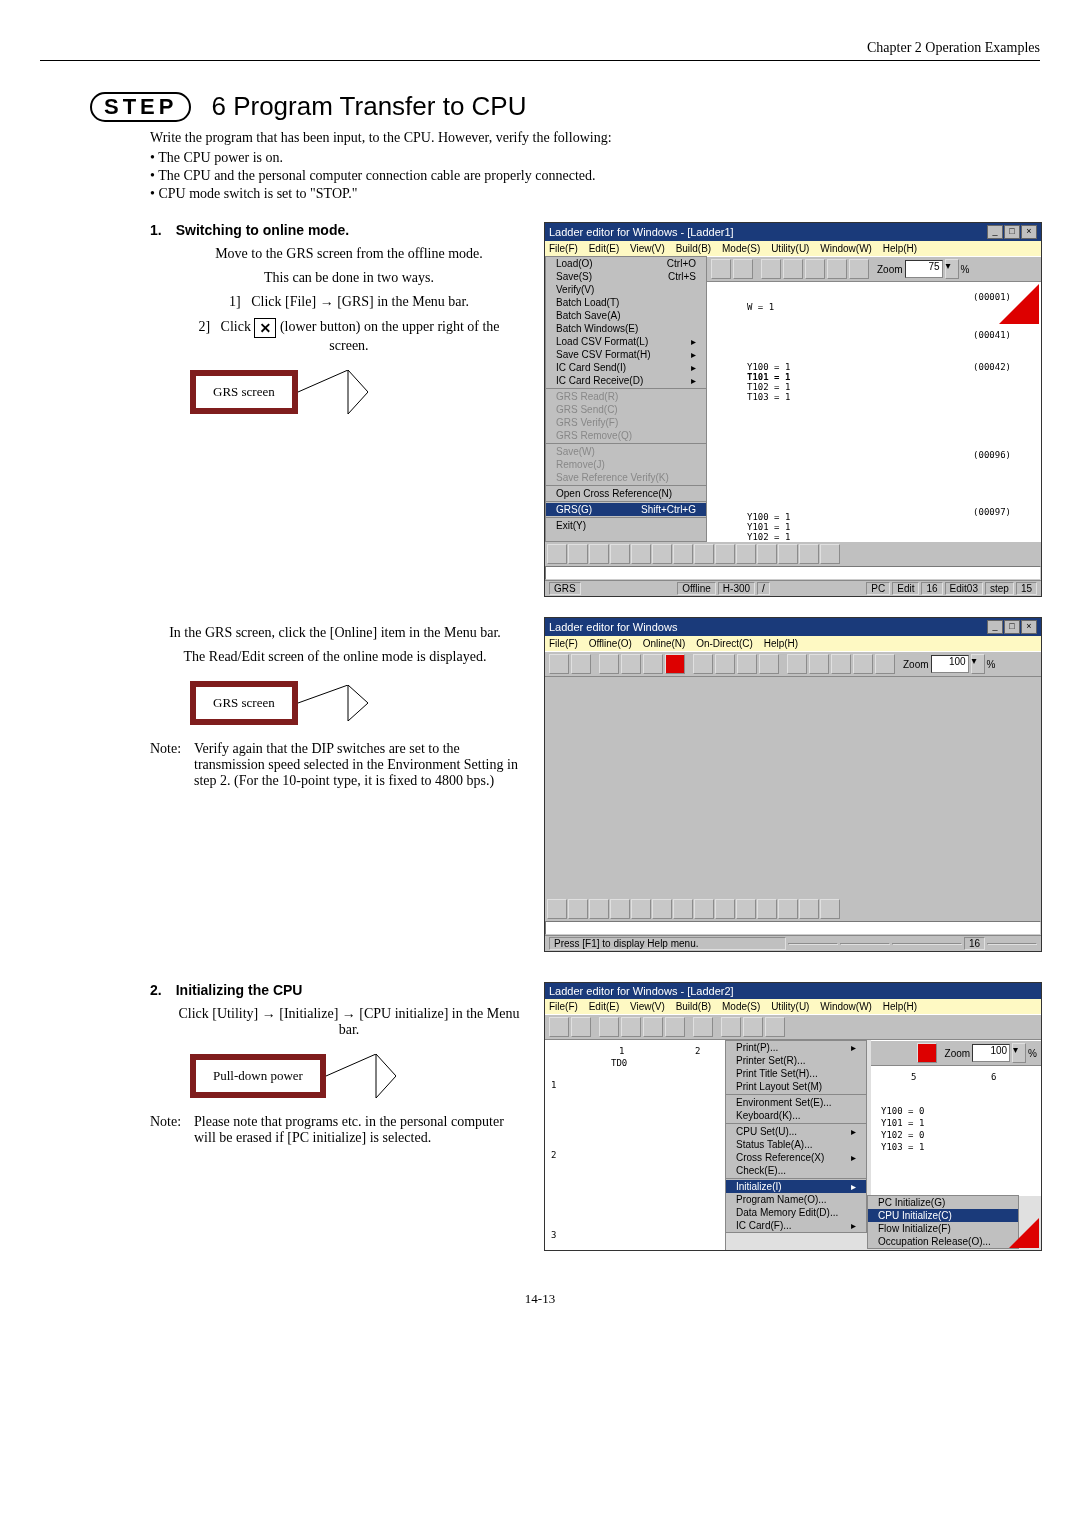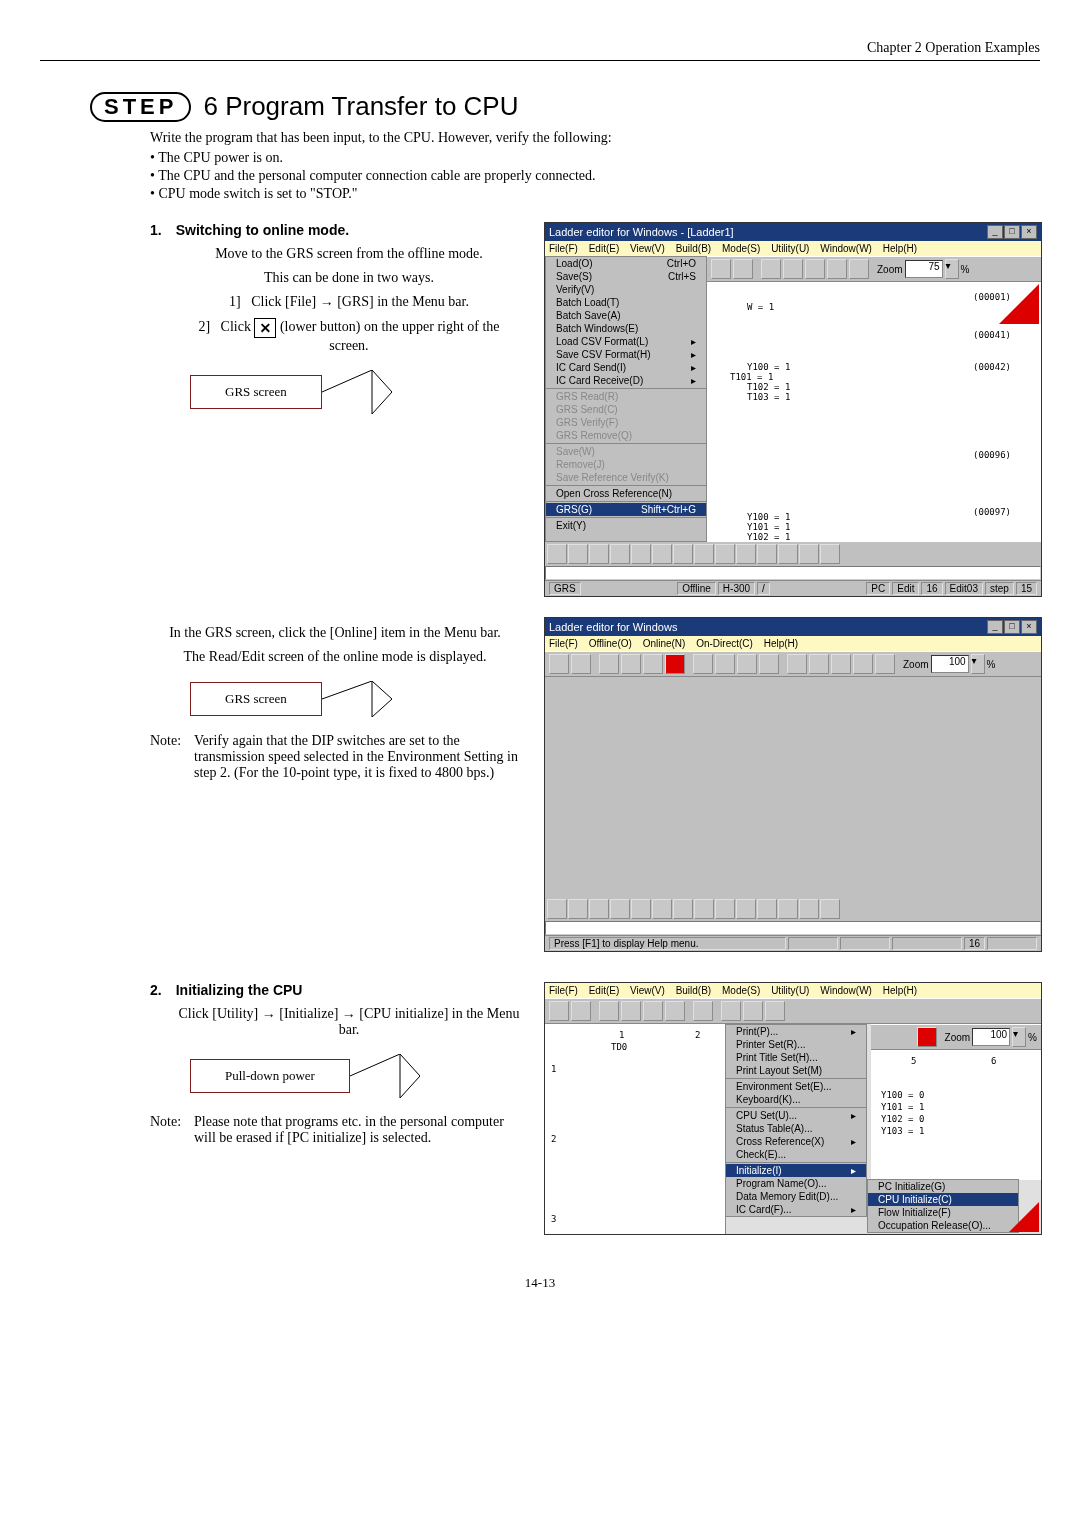--- a/index.html
+++ b/index.html
@@ -30,21 +30,21 @@
     border-radius: 16px;
     padding: 0 12px;
     font-family: Arial, sans-serif;
     font-size: 22px;
     letter-spacing: 4px;
     font-weight: bold;
   }
   .step-title {
     font-family: Arial, sans-serif;
     font-size: 26px;
-    margin-left: 12px;
+    margin-left: 20px;
   }
   .intro {
     margin-left: 110px;
     margin-bottom: 4px;
   }
   .bullets {
     margin-left: 110px;
     margin-bottom: 20px;
   }
   .bullets p {
@@ -93,22 +93,22 @@
     font-family: Arial, sans-serif;
     font-size: 14px;
     vertical-align: middle;
   }
   .callout {
     display: flex;
     align-items: center;
     margin: 16px 0 16px 40px;
   }
   .callout-box {
-    border: 1px solid #7f1d1d;
-    padding: 8px 34px;
+    border: 6px solid #7f1d1d;
+    padding: 8px 17px;
     font-size: 13px;
   }
   .callout svg { display: block; }
   .screenshot {
     border: 1px solid #333;
     background: #e0e0e0;
     width: 100%;
   }
   .titlebar {
     background: linear-gradient(#1a3a7a,#1a3a7a);
@@ -149,20 +149,21 @@
     position:relative;
   }
   .ss-status {
     background:#c0c0c0;
     border-top:1px solid #888;
     font-family: Arial;
     font-size:10px;
     padding:1px 4px;
     display:flex;
     gap:2px;
+    align-items:center;
   }
   .ss-status .cell { border:1px inset #e0e0e0; padding:0 4px; }
   .bottom-toolbar {
     background:#c0c0c0;
     padding:2px;
     display:flex;
     gap:1px;
   }
   .dropdown-menu {
     background:#c0c0c0;
@@ -310,21 +311,21 @@
             <span class="zoom-box">75</span>
             <span class="tb-btn" style="width:12px;">▾</span>
             <span>%</span>
           </div>
           <div class="ss-canvas" style="height:260px;">
             <svg width="40" height="40" style="position:absolute; right:2px; top:2px;">
               <polygon points="0,40 40,0 40,40" fill="#d00"></polygon>
             </svg>
             <div class="ladder-text" style="top:20px; left:40px;">W = 1</div>
             <div class="ladder-text" style="top:80px; left:40px;">Y100 = 1</div>
-            <div class="ladder-text" style="top:90px; left:23px;">T101 = 1</div>
+            <div class="ladder-text" style="top:90px; left:40px;font-weight:bold;">T101 = 1</div>
             <div class="ladder-text" style="top:100px; left:40px;">T102 = 1</div>
             <div class="ladder-text" style="top:110px; left:40px;">T103 = 1</div>
             <div class="ladder-text" style="top:230px; left:40px;">Y100 = 1</div>
             <div class="ladder-text" style="top:240px; left:40px;">Y101 = 1</div>
             <div class="ladder-text" style="top:250px; left:40px;">Y102 = 1</div>
             <div class="ladder-text" style="top:10px; right:30px;">(00001)</div>
             <div class="ladder-text" style="top:48px; right:30px;">(00041)</div>
             <div class="ladder-text" style="top:80px; right:30px;">(00042)</div>
             <div class="ladder-text" style="top:168px; right:30px;">(00096)</div>
             <div class="ladder-text" style="top:225px; right:30px;">(00097)</div>
@@ -475,20 +476,23 @@
         </svg>
     </div>
     <div class="note-block">
       <span class="note-label">Note:</span>
       <span>Please note that programs etc. in the personal computer will be erased if [PC initialize] is selected.</span>
     </div>
   </div>
 
   <div class="right-col">
     <div class="screenshot">
+      <div class="titlebar">
+        <span>Ladder editor for Windows - [Ladder2]</span>
+      </div>
       <div class="menubar">
         <span>File(F)</span>
         <span>Edit(E)</span>
         <span>View(V)</span>
         <span>Build(B)</span>
         <span>Mode(S)</span>
         <span>Utility(U)</span>
         <span>Window(W)</span>
         <span>Help(H)</span>
       </div>

